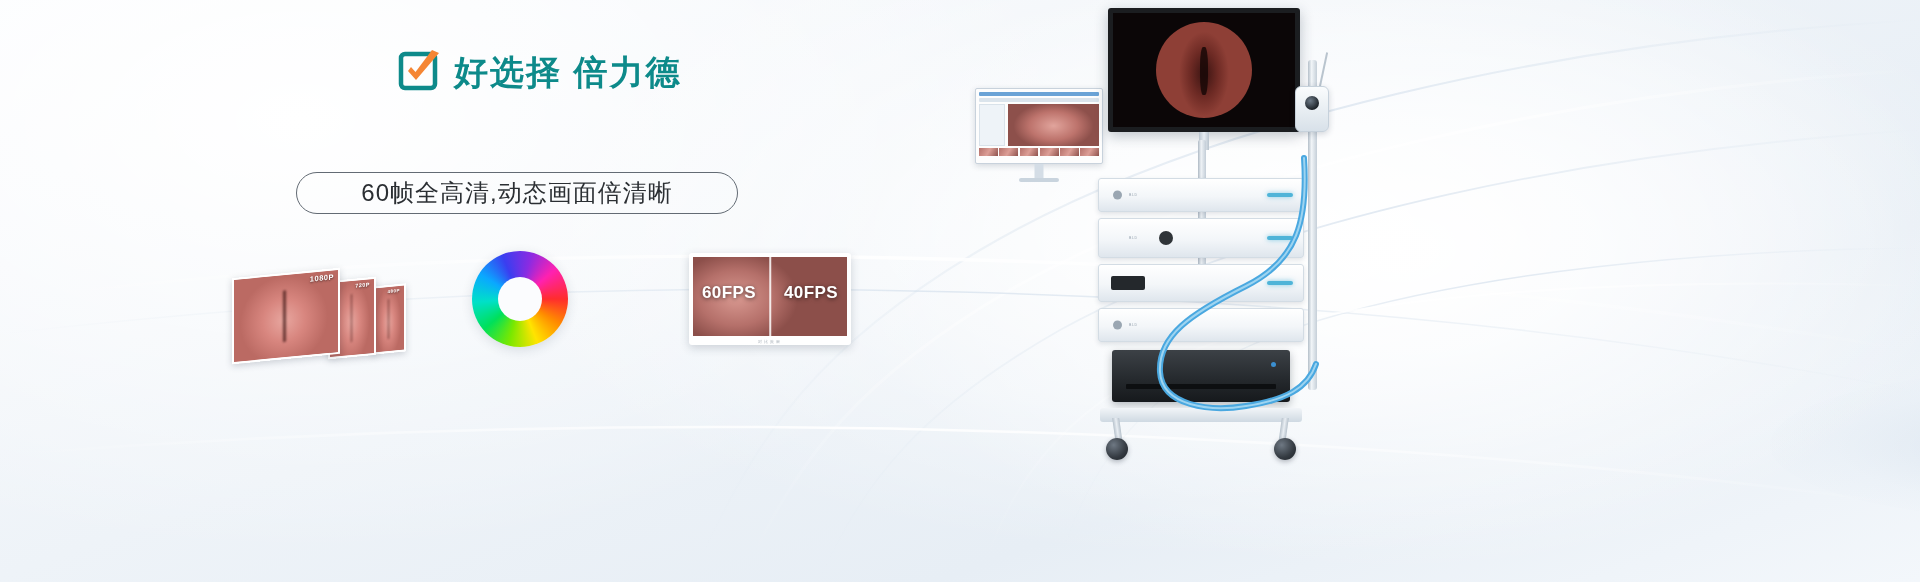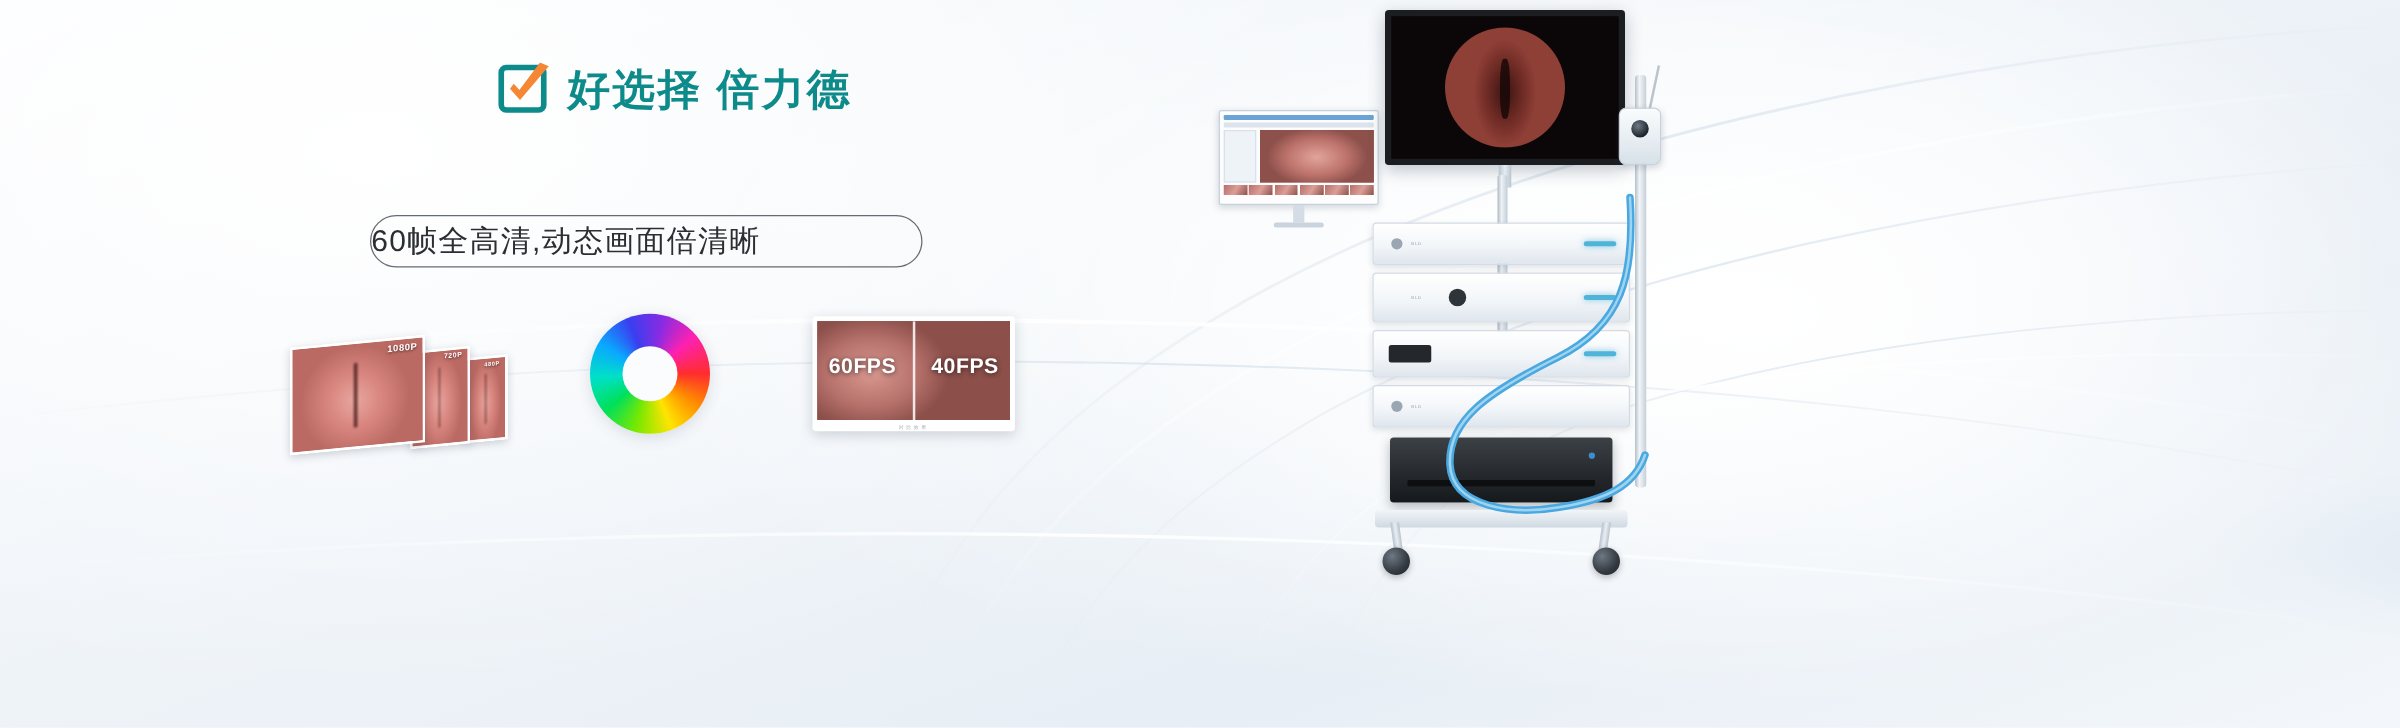--- a/index.html
+++ b/index.html
@@ -33,21 +33,21 @@
   }
   .headline {
     position:absolute; left:225px; top:108px; width:650px;
     font-size:45px; font-weight:700; letter-spacing:1px;
     color:#2b2f33; line-height:1.12; white-space:nowrap;
   }
   .pill {
     position:absolute; left:296px; top:172px;
     width:442px; height:42px; border-radius:21px;
     border:1.6px solid #636b74;
-    display:flex; align-items:center; justify-content:flex-start;
+    display:flex; align-items:center; justify-content:center;
   }
   .pill-text {
     font-size:24px; color:#2b2f33; letter-spacing:1px; white-space:nowrap;
   }
 
   
   .features { position:absolute; left:0; top:245px; width:900px; height:150px; }
   .feature { position:absolute; }
 
   
@@ -101,20 +101,21 @@
     background:#fbfcfe;
   }
 
   
   #feat-fps { left:650px; top:8px; width:162px; height:100px; }
   .fps-frame {
     width:162px; height:92px; background:#ffffff;
     border-radius:3px; padding:4px 4px 9px 4px;
     box-shadow:0 3px 10px rgba(40,55,75,.20);
     position:relative;
+    margin-left:39px;
   }
   .fps-screen {
     width:100%; height:100%; position:relative; overflow:hidden;
     background:
       radial-gradient(ellipse 40% 58% at 28% 52%, #d89890 0%, #b5706a 60%, #8c4f4a 100%),
       radial-gradient(ellipse 40% 58% at 74% 52%, #cf8d86 0%, #a9655f 62%, #844945 100%),
       linear-gradient(100deg,#7e4542 0%,#b97a73 35%,#d79e96 55%,#a6625c 78%,#703d3a 100%);
   }
   .fps-screen::before {
     content:""; position:absolute; left:50%; top:0; width:1.5px; height:100%;

